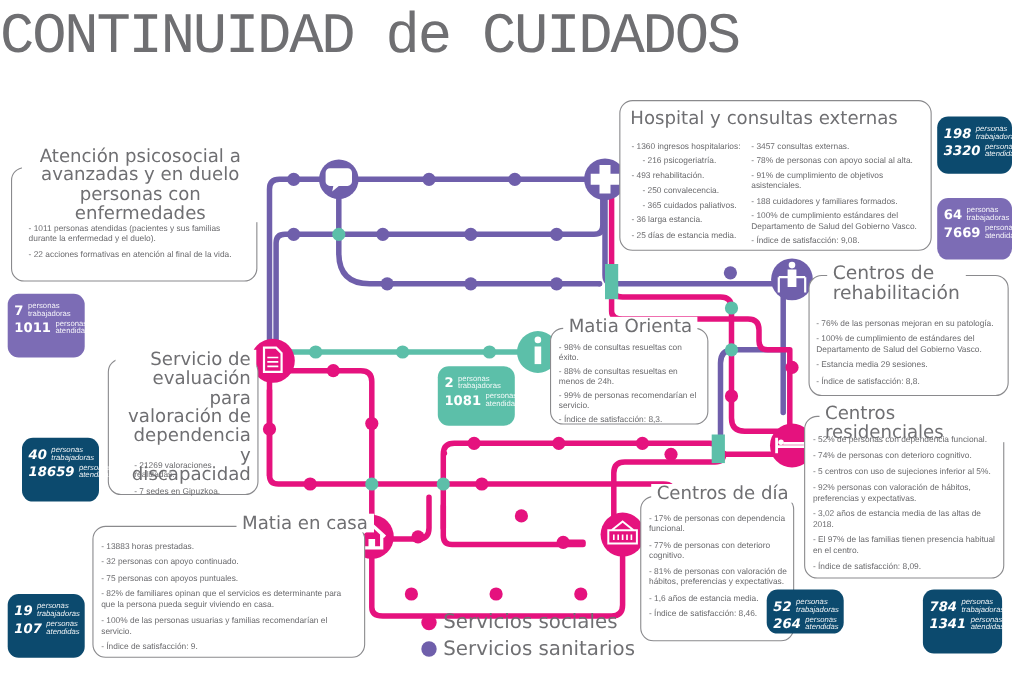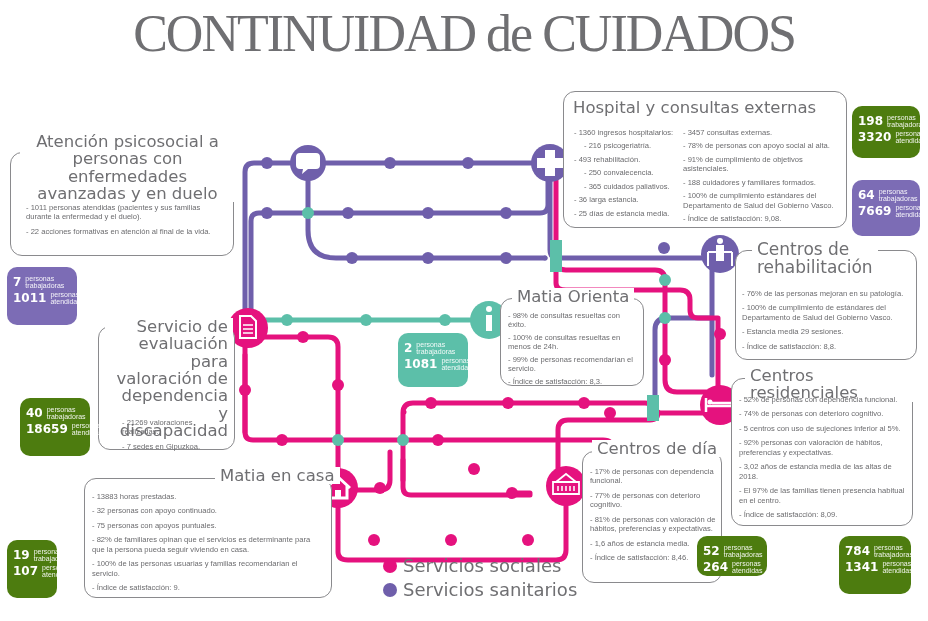--- a/index.html
+++ b/index.html
@@ -1,27 +1,27 @@
 <!DOCTYPE html>
 <html><head>
 <meta charset="utf-8">
 <style>
   html,body{margin:0;padding:0;background:#ffffff;}
   body{width:928px;height:621px;position:relative;overflow:hidden;font-family:"Liberation Sans",sans-serif;color:#6b6b6e;}
-  .title{position:absolute;left:0;top:4px;width:928px;text-align:center;font-family:Liberation Serif, serif;font-size:52px;font-weight:normal;color:#6f6f72;letter-spacing:-2px;}
+  .title{position:absolute;left:0;top:4px;width:928px;font-family:Liberation Mono, monospace;font-size:52px;font-weight:normal;color:#6f6f72;letter-spacing:-2px;}
   svg.map{position:absolute;left:0;top:0;}
   .box{position:absolute;border:1.5px solid #8a8a8d;border-radius:12px;background:#fff;}
   .box-title{position:absolute;font-family:"DejaVu Sans",sans-serif;color:#6f6f72;background:#fff;padding:0 5px;line-height:1.05;}
   .items{position:absolute;font-size:7.6px;line-height:1.25;color:#6b6b6e;}
   .items div{margin-bottom:5px;}
   .stat{position:absolute;border-radius:10px;color:#fff;padding:6px 6px;box-sizing:border-box;}
   .stat .row{display:flex;align-items:center;margin:2px 0;}
   .stat .num{font-family:"DejaVu Sans",sans-serif;font-weight:bold;font-size:12px;margin-right:4px;}
   .stat .lbl{font-size:7px;line-height:1.0;opacity:.92;}
-  .pink{background:#4d7c0f;}
+  .pink{background:#0c4a6e;font-style:italic;}
   .purple{background:#7c6cb5;}
   .teal{background:#5cbfa9;}
   .legend{position:absolute;left:383px;top:555px;font-family:"DejaVu Sans",sans-serif;font-size:18px;color:#6f6f72;}
   .legend .li{display:flex;align-items:center;margin-bottom:3px;}
   .legend .dot{width:14px;height:14px;border-radius:50%;margin-right:6px;}
 </style>
 </head>
 <body>
 
 <div class="title">CONTINUIDAD de CUIDADOS</div>
@@ -141,22 +141,22 @@
   <g>
     <circle cx="338" cy="488" r="20" fill="#e5127e"></circle>
     <path d="M326,488 l12,-11 l12,11 M329,486 v12 h18 v-12" stroke="#fff" stroke-width="3" fill="none"></path>
     <rect x="335" y="490" width="6" height="8" fill="#fff"></rect>
   </g>
 </svg>
 
 <div class="box" style="left:10px;top:152px;width:222px;height:102px;"></div>
 <div class="box-title" style="left:20px;top:133px;width:205px;text-align:center;font-size:16.5px;">
   <div>Atención psicosocial a</div>
+  <div>avanzadas y en duelo</div>
   <div>personas con enfermedades</div>
-  <div>avanzadas y en duelo</div>
 </div>
 <div class="items" style="left:26px;top:203px;width:200px;">
   <div>- 1011 personas atendidas (pacientes y sus familias durante la enfermedad y el duelo).</div>
   <div>- 22 acciones formativas en atención al final de la vida.</div>
 </div>
 <div class="stat purple" style="left:7px;top:267px;width:70px;height:58px;">
   <div class="row">
       <span class="num">7</span>
       <span class="lbl">personas trabajadoras</span>
     </div>
@@ -238,21 +238,21 @@
   <div class="row">
       <span class="num">18659</span>
       <span class="lbl">personas atendidas</span>
     </div>
 </div>
 
 <div class="box" style="left:500px;top:298px;width:142px;height:86px;"></div>
 <div class="box-title" style="left:512px;top:288px;font-size:16.5px;">Matia Orienta</div>
 <div class="items" style="left:508px;top:311px;width:130px;">
   <div style="margin-bottom:3px">- 98% de consultas resueltas con éxito.</div>
-  <div style="margin-bottom:3px">- 100% de consultas resueltas en menos de 24h.</div>
+  <div style="margin-bottom:3px">- 88% de consultas resueltas en menos de 24h.</div>
   <div style="margin-bottom:3px">- 99% de personas recomendarían el servicio.</div>
   <div style="margin-bottom:3px">- Índice de satisfacción: 8,3.</div>
 </div>
 <div class="stat teal" style="left:398px;top:333px;width:70px;height:54px;">
   <div class="row">
       <span class="num">2</span>
       <span class="lbl">personas trabajadoras</span>
     </div>
   <div class="row">
       <span class="num">1081</span>
@@ -305,21 +305,21 @@
 <div class="box" style="left:84px;top:478px;width:246px;height:118px;"></div>
 <div class="box-title" style="left:215px;top:467px;font-size:16.5px;">Matia en casa</div>
 <div class="items" style="left:92px;top:492px;width:232px;">
   <div>- 13883 horas prestadas.</div>
   <div>- 32 personas con apoyo continuado.</div>
   <div>- 75 personas con apoyos puntuales.</div>
   <div>- 82% de familiares opinan que el servicios es determinante para que la persona pueda seguir viviendo en casa.</div>
   <div>- 100% de las personas usuarias y familias recomendarían el servicio.</div>
   <div>- Índice de satisfacción: 9.</div>
 </div>
-<div class="stat pink" style="left:7px;top:540px;width:50px;height:58px;">
+<div class="stat pink" style="left:7px;top:540px;width:70px;height:58px;">
   <div class="row">
       <span class="num">19</span>
       <span class="lbl">personas trabajadoras</span>
     </div>
   <div class="row">
       <span class="num">107</span>
       <span class="lbl">personas atendidas</span>
     </div>
 </div>
 

